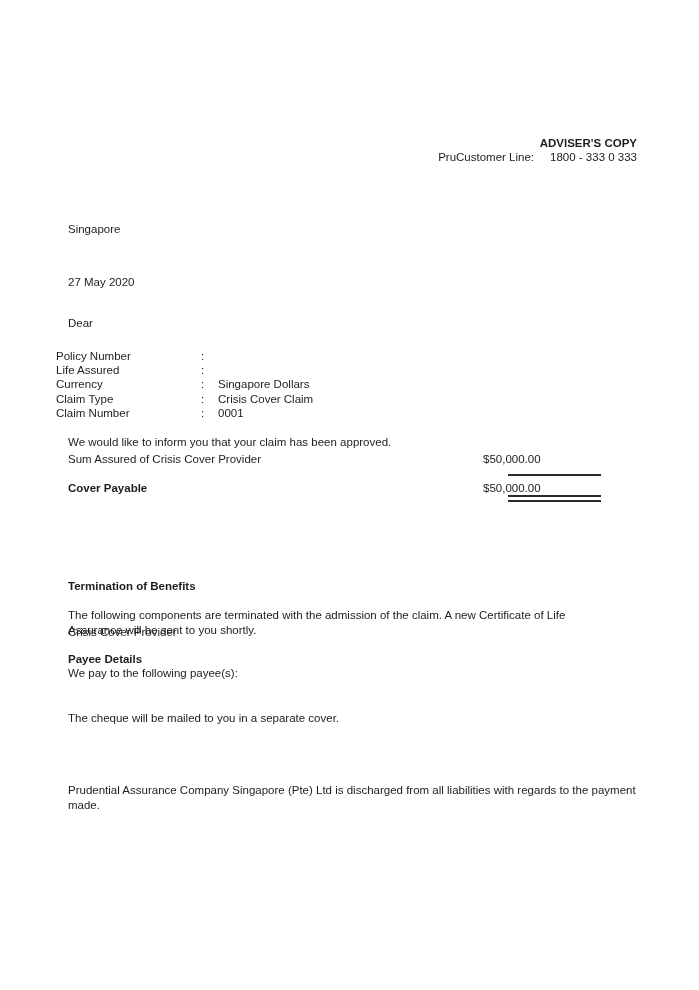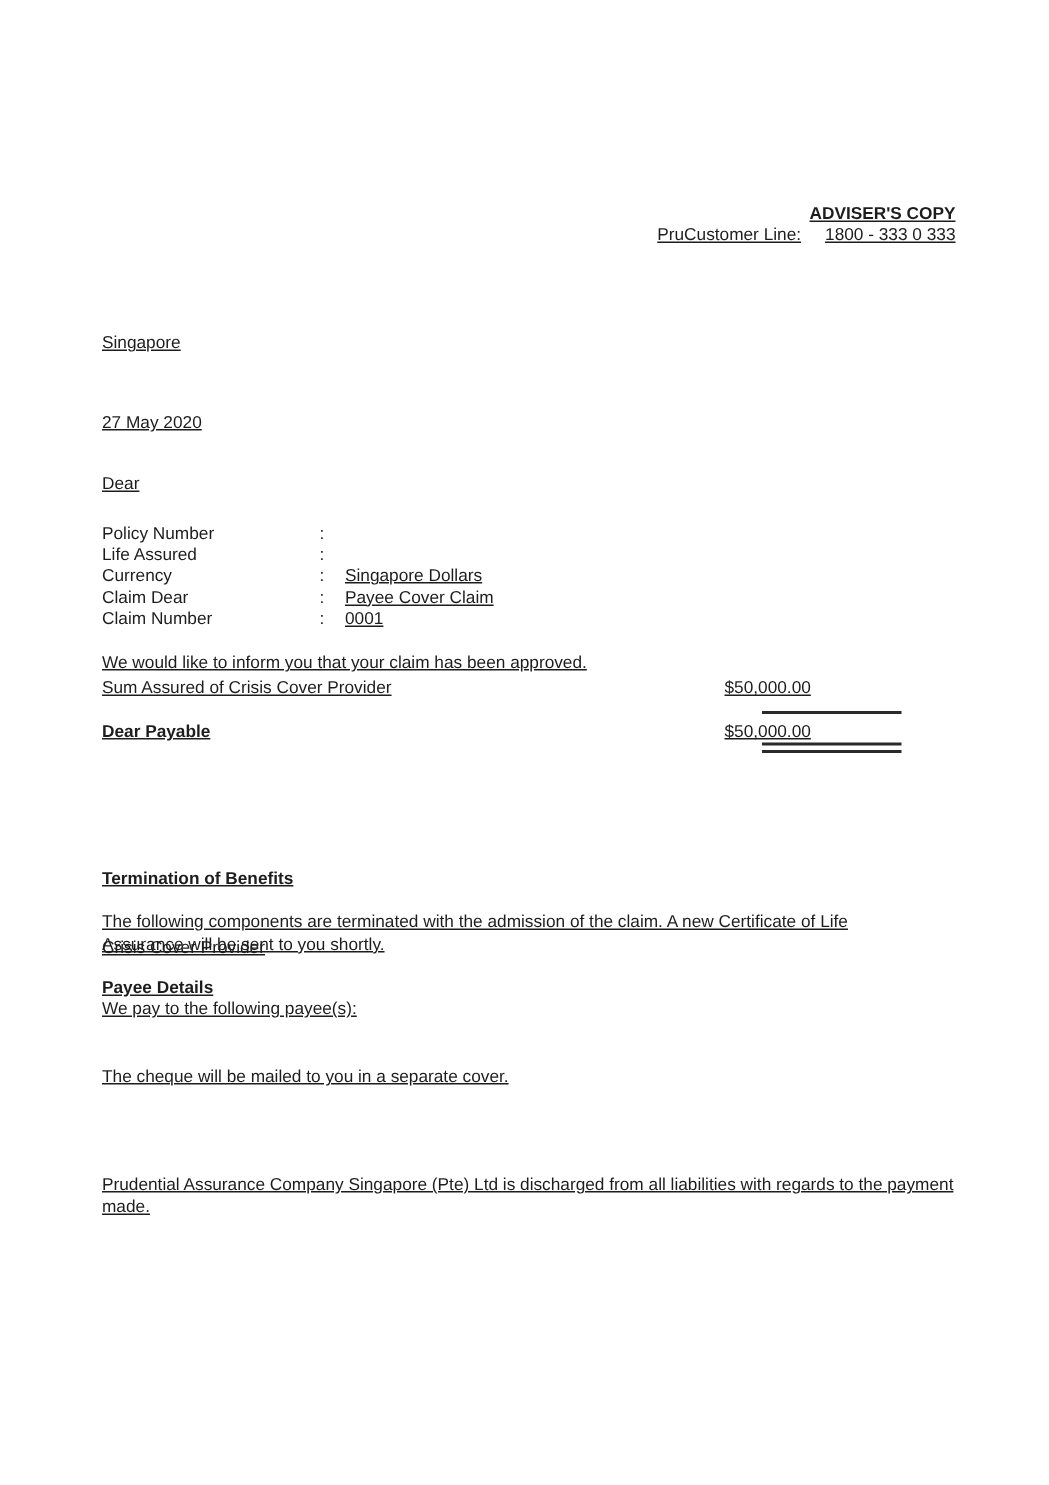--- a/index.html
+++ b/index.html
@@ -11,30 +11,30 @@
     position: relative;
     width: 699px;
     height: 990px;
     background: #ffffff;
     font-family: "Liberation Sans", "DejaVu Sans", sans-serif;
     font-size: 11.5px;
     line-height: 14.2px;
     color: #1d1d1d;
     overflow: hidden;
   }
-  .abs { position: absolute; text-decoration: underline; }
+  .abs { position: absolute; }
   .bold { font-weight: bold; }
   .header-block {
     top: 137px;
     right: 62px;
     text-align: right;
     line-height: 13.5px;
   }
   .pru-line-label { margin-right: 16px; text-align: center; }
-  .policy-table { top: 349px; left: 68px; }
+  .policy-table { top: 349px; left: 56px; }
   .policy-row { height: 14.2px; }
   .policy-label { display: inline-block; width: 145px; }
   .policy-colon { display: inline-block; width: 17px; }
   .amount-col { left: 483px; }
   .rule-single {
     left: 508px;
     width: 93px;
     height: 0;
     border-top: 2px solid #2a2a2a;
   }
@@ -70,35 +70,35 @@
     <div class="policy-row">
       <span class="policy-label">Policy Number</span><span class="policy-colon">:</span><span></span>
     </div>
     <div class="policy-row">
       <span class="policy-label">Life Assured</span><span class="policy-colon">:</span><span></span>
     </div>
     <div class="policy-row">
       <span class="policy-label">Currency</span><span class="policy-colon">:</span><span>Singapore Dollars</span>
     </div>
     <div class="policy-row">
-      <span class="policy-label">Claim Dear</span><span class="policy-colon">:</span><span>Payee Cover Claim</span>
+      <span class="policy-label">Claim Type</span><span class="policy-colon">:</span><span>Crisis Cover Claim</span>
     </div>
     <div class="policy-row">
       <span class="policy-label">Claim Number</span><span class="policy-colon">:</span><span>0001</span>
     </div>
   </div>
 
   <div class="abs" style="top:435px; left:68px;">We would like to inform you that your claim has been approved.</div>
 
   <div class="abs" style="top:452px; left:68px;text-align:right;">Sum Assured of Crisis Cover Provider</div>
   <div class="abs amount-col" style="top:452px;">$50,000.00</div>
 
   <div class="abs rule-single" style="top:474px;"></div>
 
-  <div class="abs bold" style="top:481px; left:68px;">Dear Payable</div>
+  <div class="abs bold" style="top:481px; left:68px;">Cover Payable</div>
   <div class="abs amount-col" style="top:481px;">$50,000.00</div>
 
   <div class="abs rule-double" style="top:495px;"></div>
 
   <div class="abs bold" style="top:579px; left:68px;">Termination of Benefits</div>
   <div class="abs para term-body" style="top:608px; left:68px;">The following components are terminated with the admission of the claim. A new Certificate of Life Assurance will be sent to you shortly.</div>
   <div class="abs" style="top:625px; left:68px;">Crisis Cover Provider</div>
 
   <div class="abs bold" style="top:652px; left:68px;">Payee Details</div>
   <div class="abs" style="top:666px; left:68px;">We pay to the following payee(s):</div>

